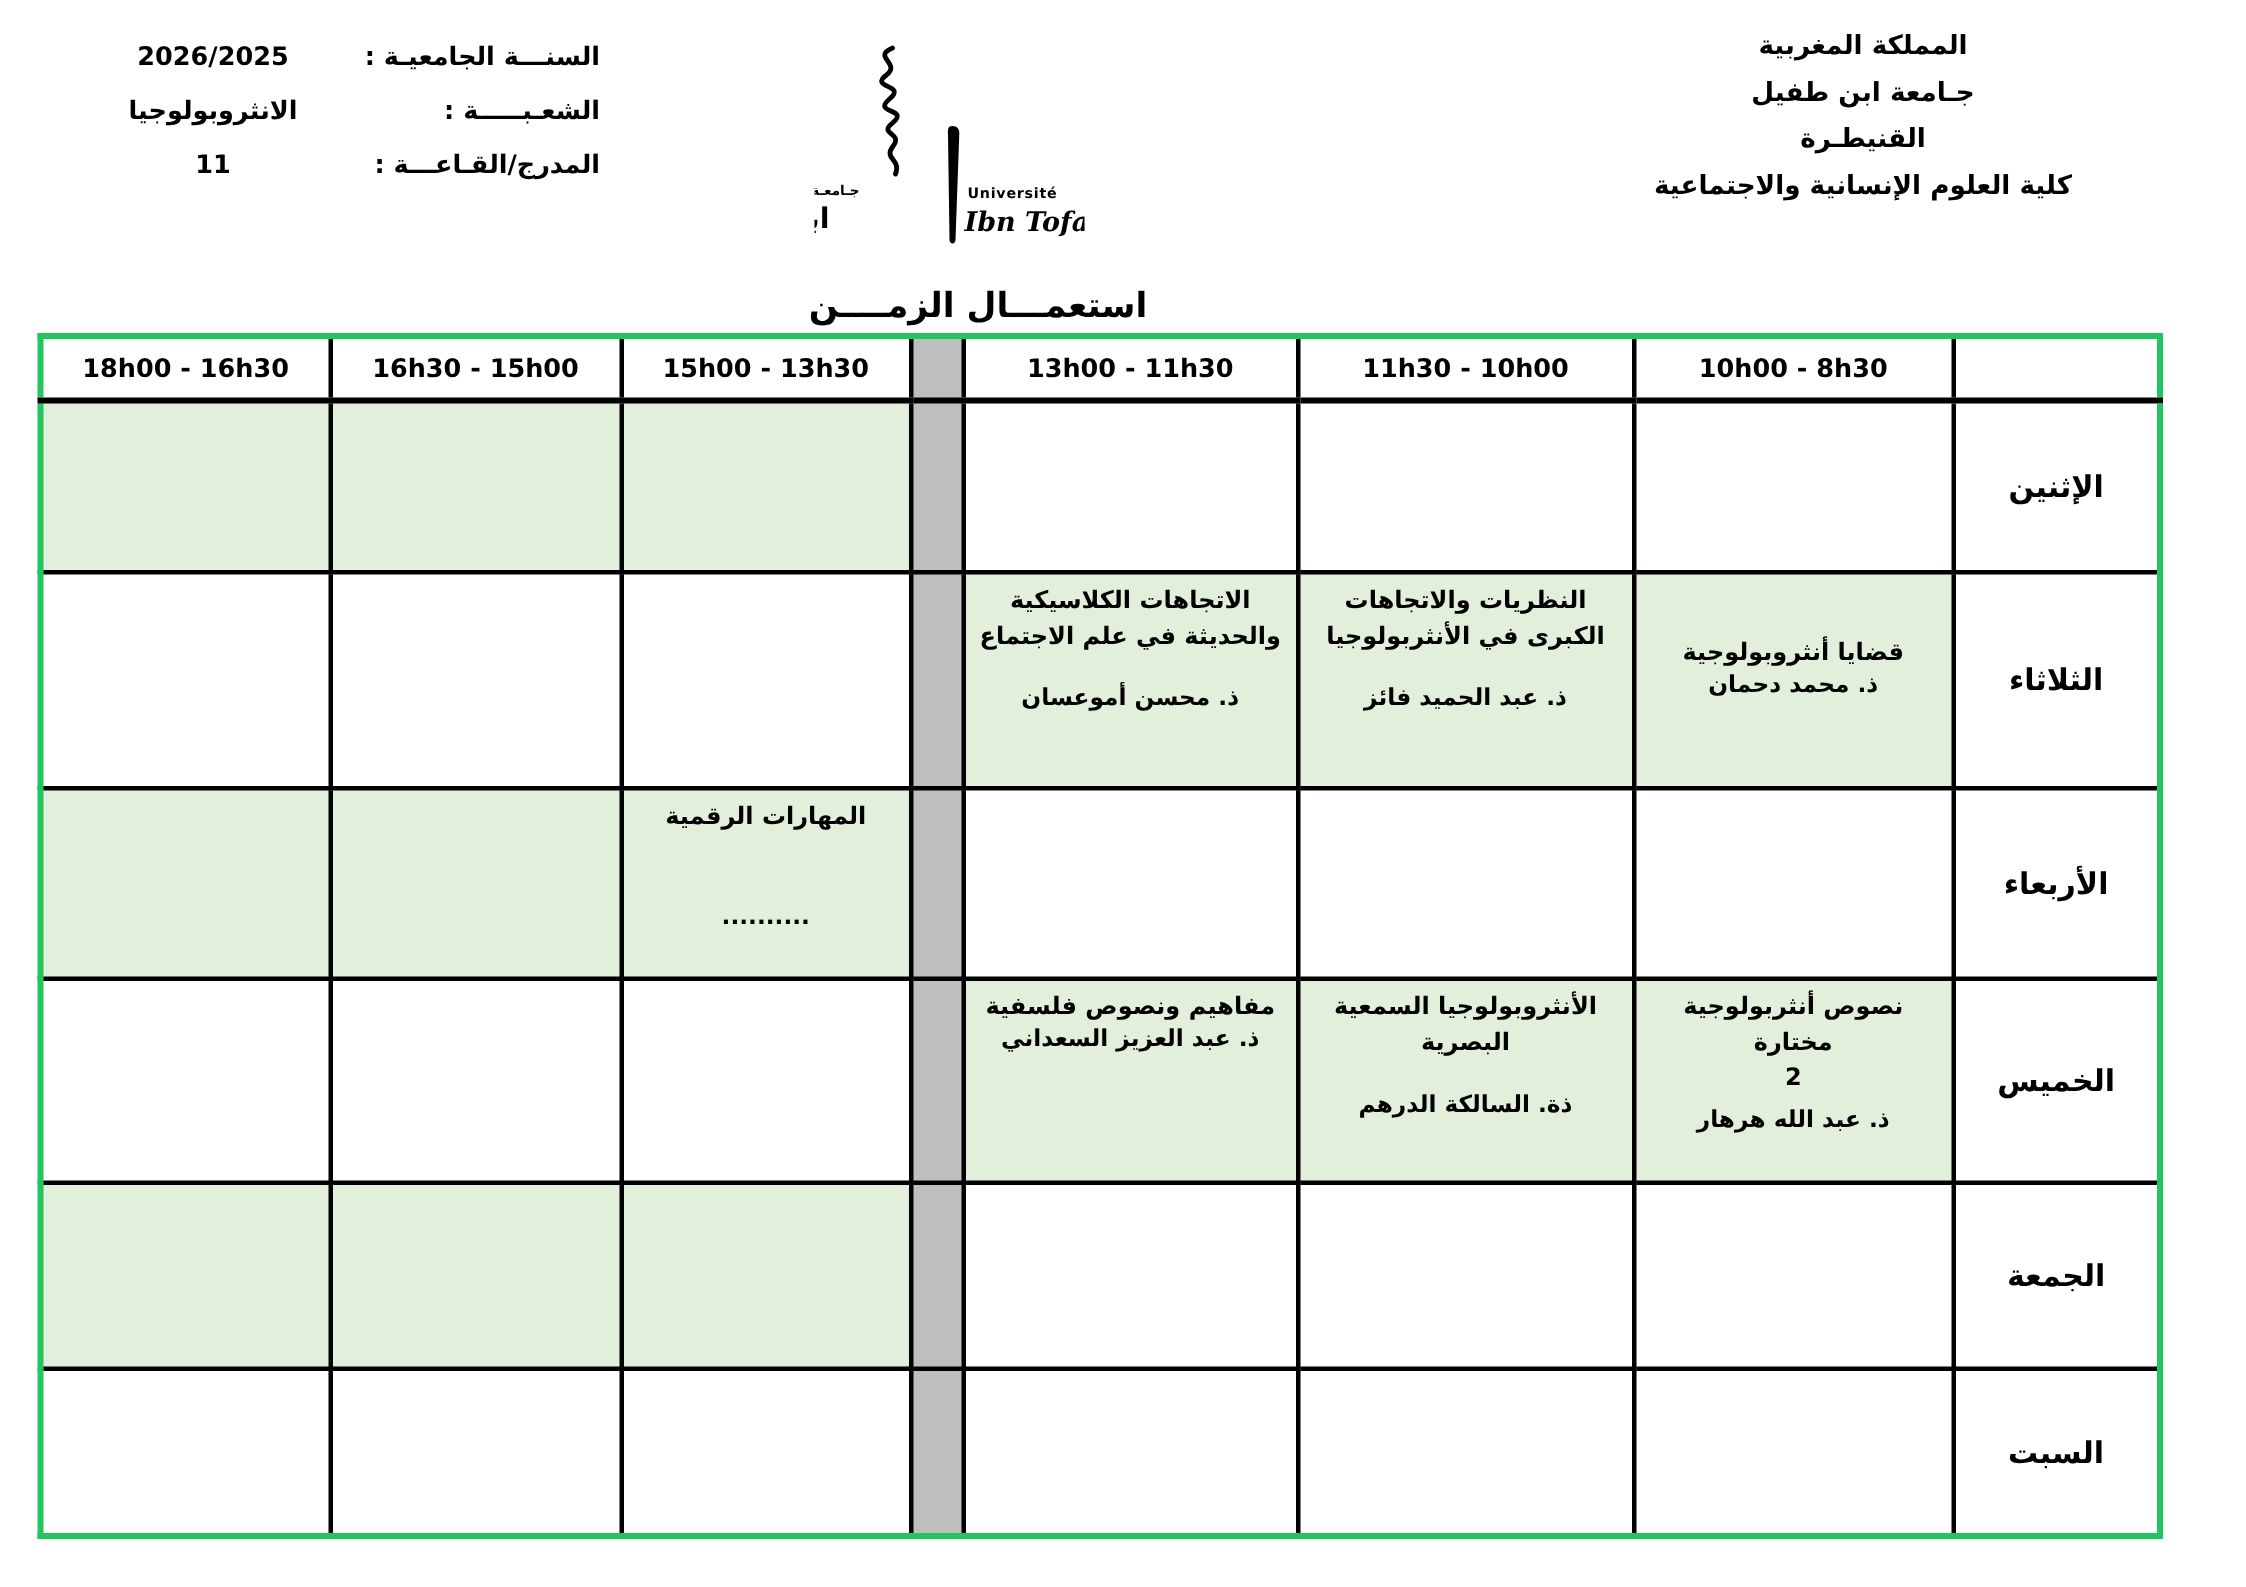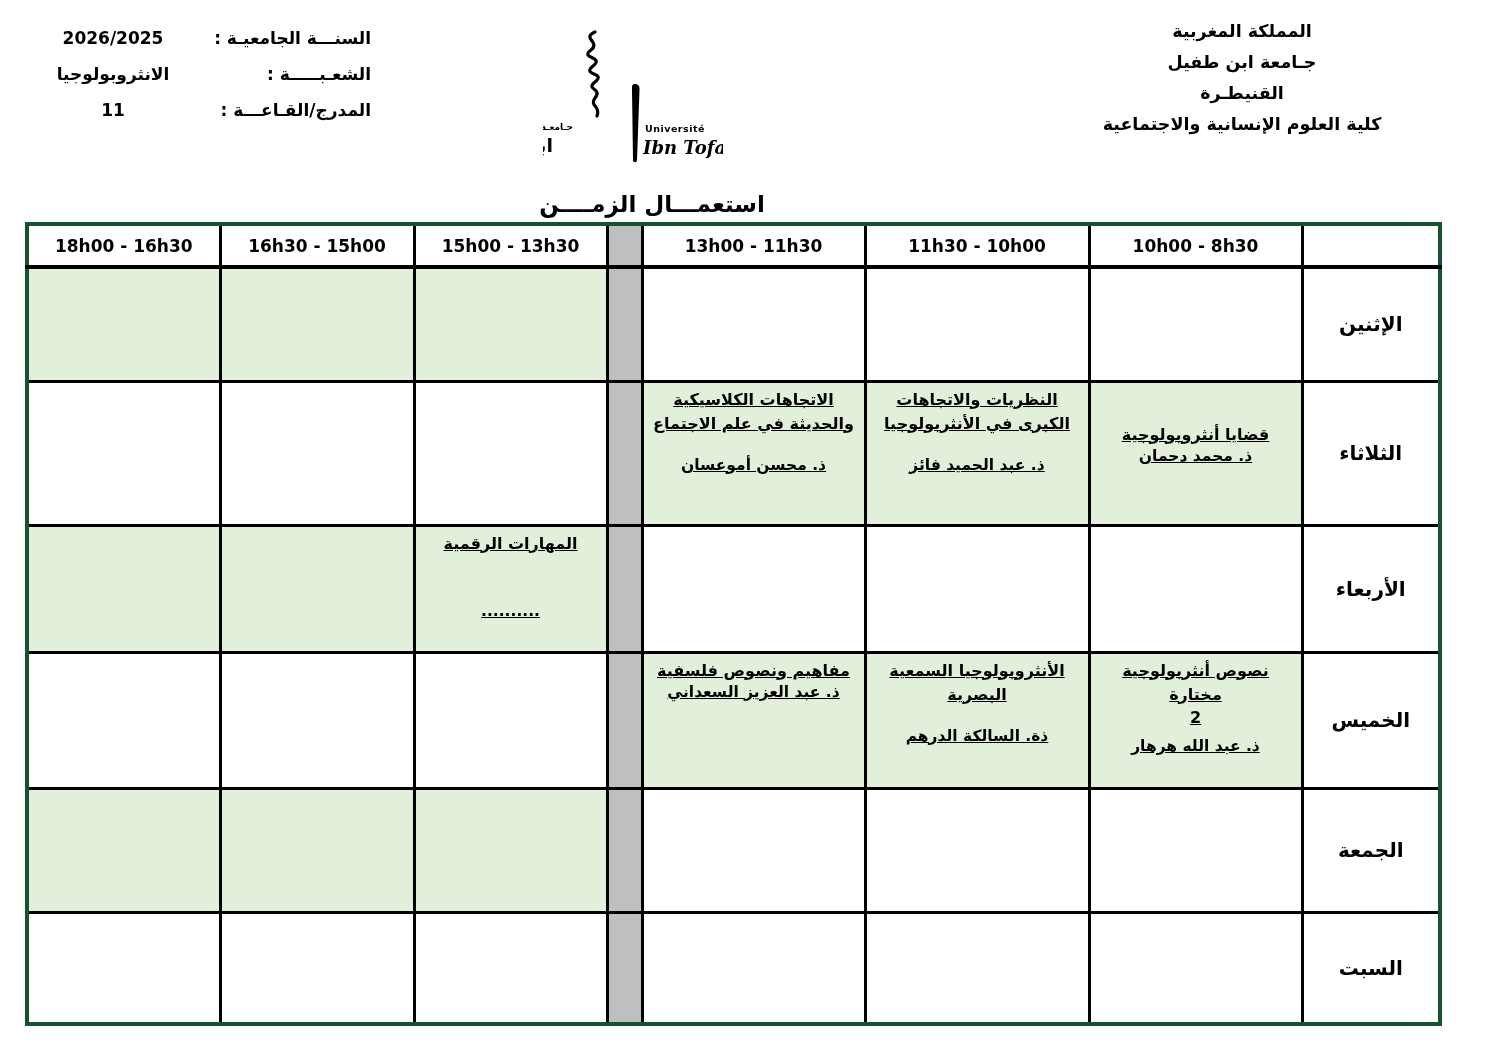--- a/index.html
+++ b/index.html
@@ -7,44 +7,44 @@
     --sep:#bfbfbf;
   }
   *{margin:0;padding:0;box-sizing:border-box;}
   html,body{background:#fff;}
   body{
     width:1497px;height:1058px;position:relative;overflow:hidden;
     font-family:"DejaVu Sans","Liberation Sans",sans-serif;
     color:#000;font-weight:bold;
   }
   
-  .meta-block{position:absolute;top:20px;left:23px;width:348px;}
+  .meta-block{position:absolute;top:20px;left:52px;width:348px;}
   .meta-row{display:flex;align-items:center;height:36px;}
   .meta-value{flex:1;text-align:center;font-size:17px;}
   .meta-label{width:168px;text-align:right;direction:rtl;font-size:17px;white-space:nowrap;}
   
   .inst-block{position:absolute;top:16px;right:80px;width:350px;text-align:center;direction:rtl;}
   .inst-line{font-size:17.5px;line-height:31px;}
   
   .logo{position:absolute;top:26px;left:543px;width:180px;height:142px;}
   
   .doc-title{
     position:absolute;top:170px;left:527px;width:250px;text-align:center;
     font-size:23px;direction:rtl;border-bottom:2.5px solid #000;padding-bottom:5px;margin-top:21px;
   }
   
   table.timetable{
     position:absolute;top:222px;left:25px;width:1413px;
-    border-collapse:collapse;border:4px solid #14532d;table-layout:fixed;
+    border-collapse:collapse;border:4px solid #22c55e;table-layout:fixed;
   }
   .timetable th,.timetable td{border:3px solid #000;background:#fff;}
   .timetable th{font-size:17px;font-weight:bold;text-align:center;}
   tr.header-row th{border-bottom:4px solid #000;}
   td.sep-col,th.sep-col{background:var(--sep);padding:0;}
-  td.shaded{background:var(--shaded);text-decoration:underline;}
+  td.shaded{background:var(--shaded);}
   td.day-cell{
     font-size:20px;text-align:center;vertical-align:middle;direction:rtl;
   }
   td.course-cell{vertical-align:top;padding:5px 8px;text-align:center;direction:rtl;}
   td.pad-top{padding-top:40px;}
   .course-title{font-size:16px;line-height:1.5;}
   .course-line2{font-size:16px;line-height:1.4;}
   .course-teacher{font-size:15.5px;}
   .gap-sm{margin-top:8px;}
   .gap-md{margin-top:20px;}

